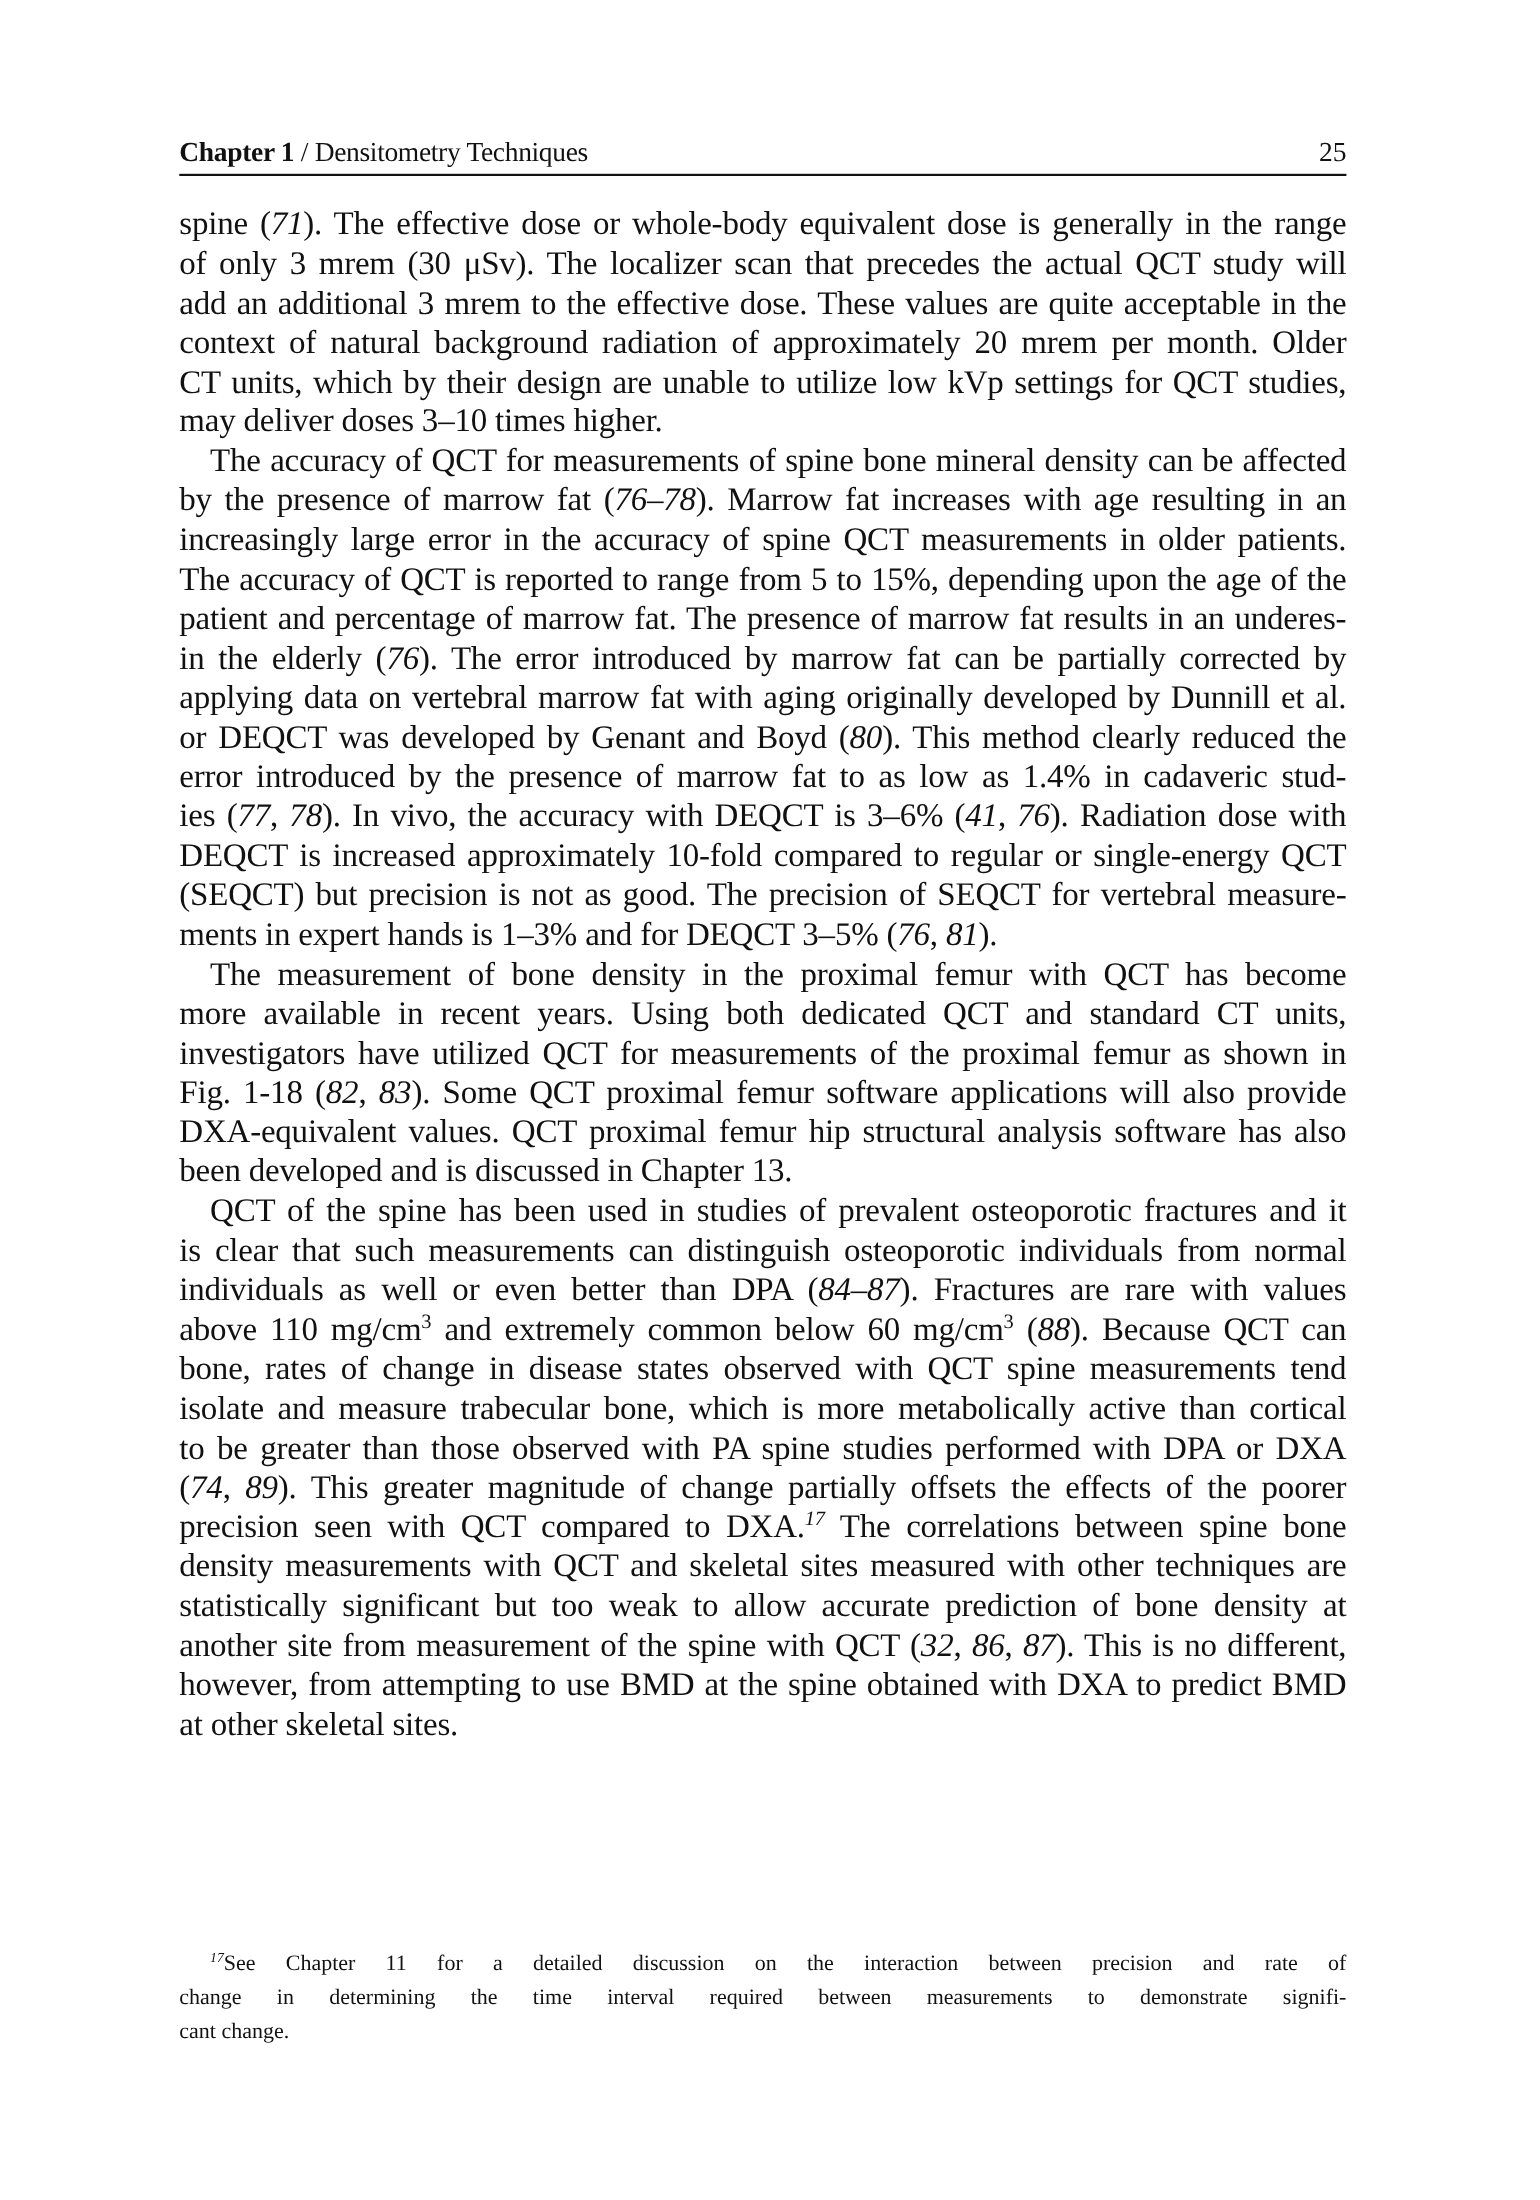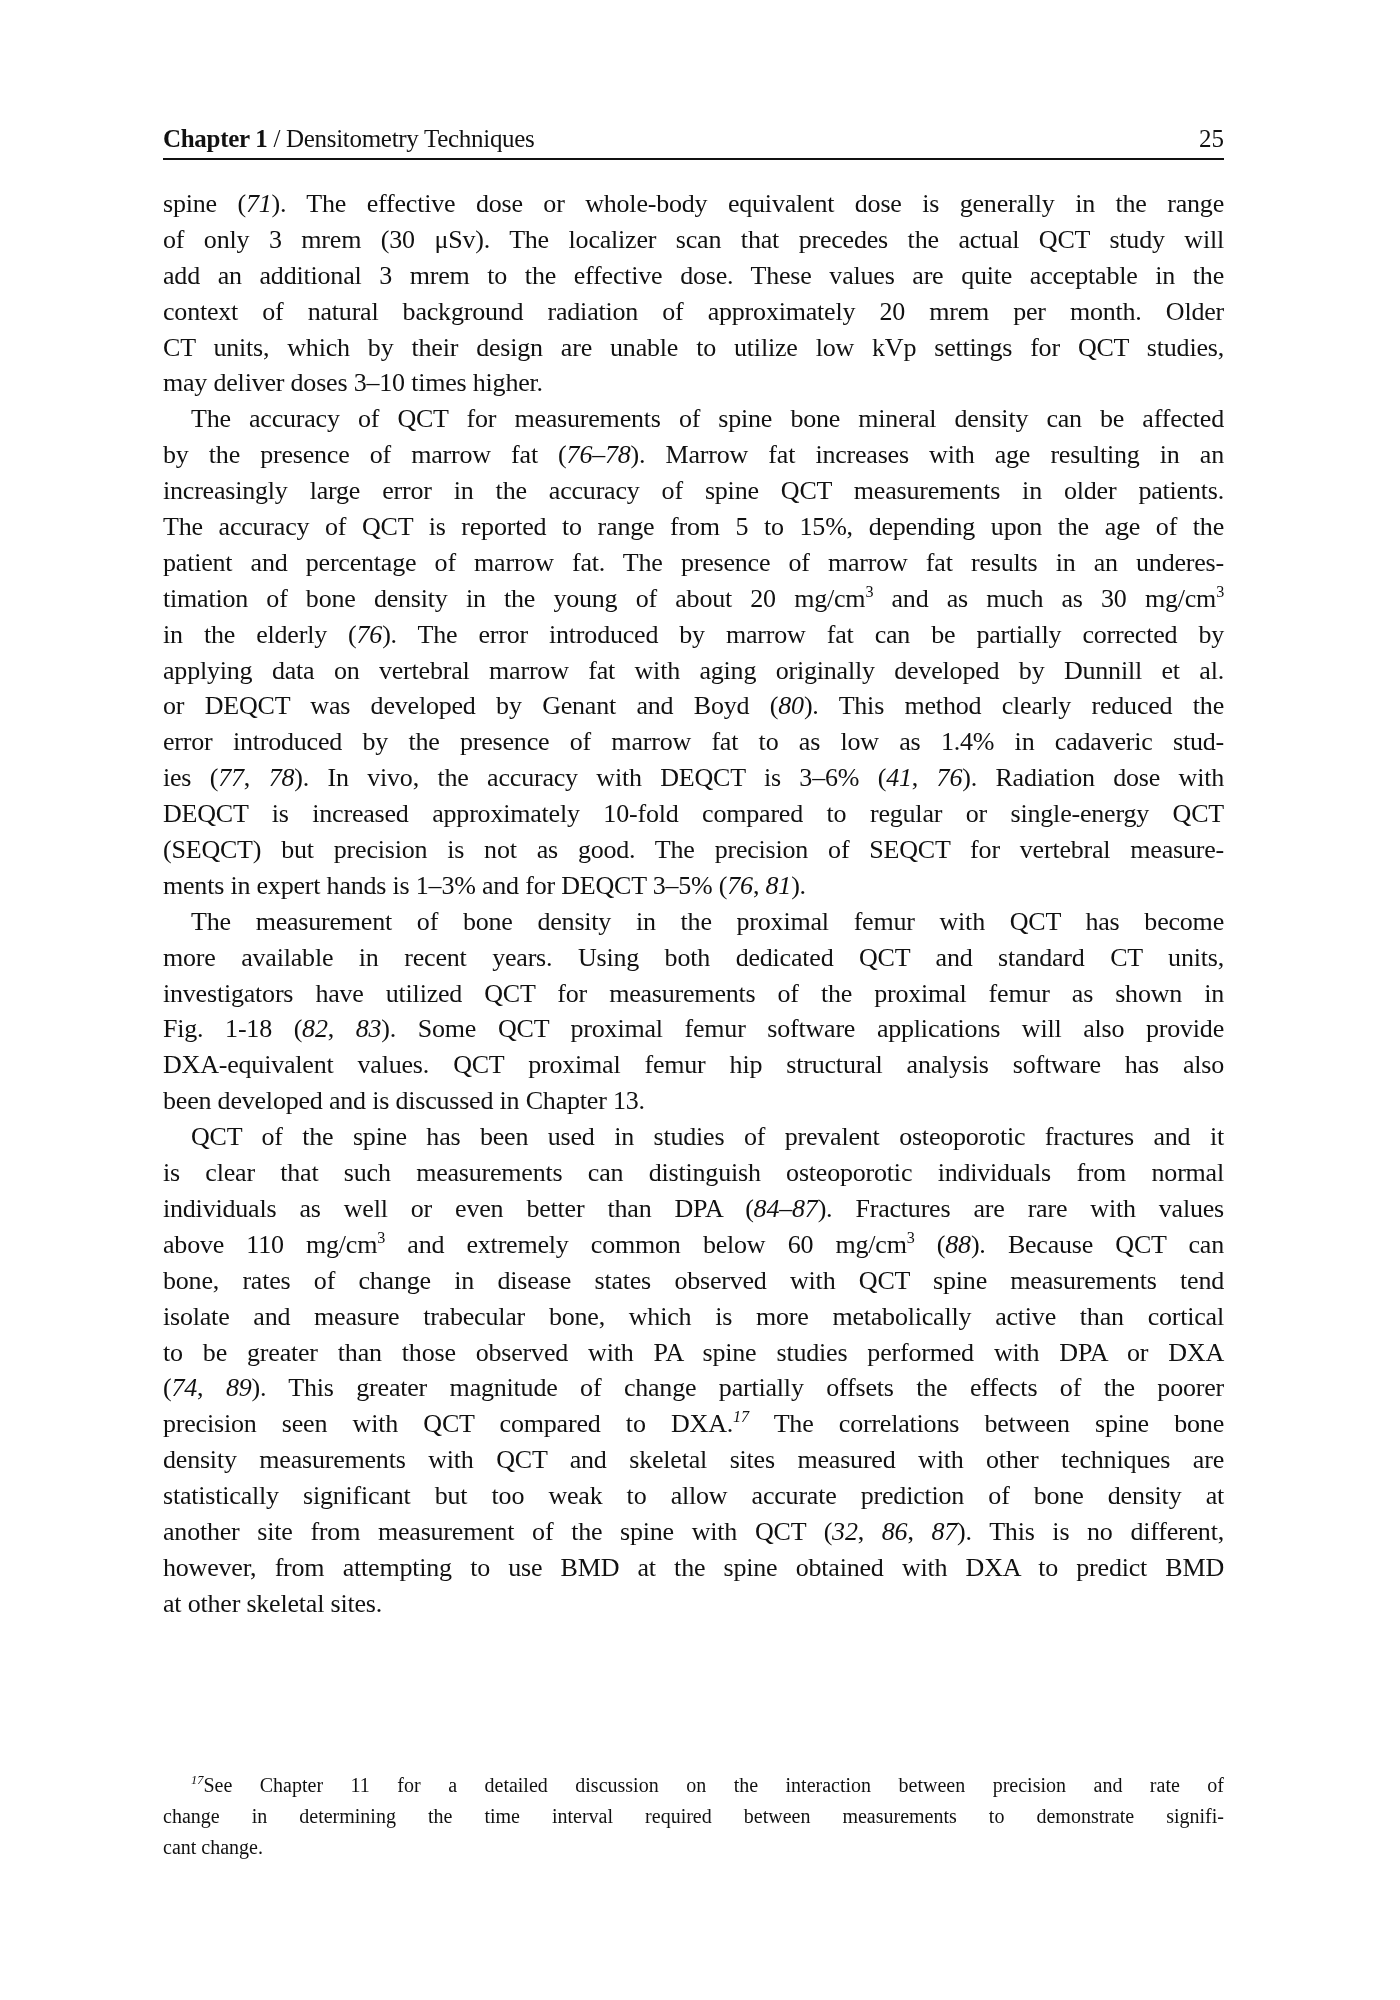--- a/index.html
+++ b/index.html
@@ -5,21 +5,21 @@
   html, body { margin: 0; padding: 0; background: #ffffff; }
   body { width: 1400px; height: 2000px; position: relative; overflow: hidden;
          font-family: "Liberation Serif", "DejaVu Serif", serif; color: #111111; }
   .header { position: absolute; left: 163px; width: 1061px; top: 122px; height: 34px;
             font-size: 25px; line-height: 34px; }
   .header .chap { position: absolute; left: 0; top: 0; letter-spacing: -0.3px; }
   .header .chap b { font-weight: bold; }
   .header .page { position: absolute; right: 0; top: 0; }
   .rule { position: absolute; left: 163px; width: 1061px; top: 158px; height: 2px; background: #111; }
   .body { position: absolute; left: 163px; width: 1061px; top: 186px; }
-  .line { height: 35.9px; line-height: 35.9px; font-size: 26px; white-space: nowrap;
+  .line { height: 35.9px; line-height: 35.9px; font-size: 30px; white-space: nowrap;
           text-align: justify; text-align-last: justify; overflow: visible; letter-spacing: -0.2px; }
   .line.last { text-align-last: left; }
   .line.indent { padding-left: 28px; }
   .line i { font-style: italic; }
   .line sup, .fn sup { font-size: 62%; line-height: 0; vertical-align: super; }
   .footnotes { position: absolute; left: 163px; width: 1061px; top: 1770px; }
   .fn { height: 31px; line-height: 31px; font-size: 20px; white-space: nowrap;
         text-align: justify; text-align-last: justify; }
   .fn.last { text-align-last: left; }
   .fn.indent { padding-left: 28px; }
@@ -39,21 +39,20 @@
     <div class="line"><span>of only 3 mrem (30 μSv). The localizer scan that precedes the actual QCT study will</span></div>
     <div class="line"><span>add an additional 3 mrem to the effective dose. These values are quite acceptable in the</span></div>
     <div class="line"><span>context of natural background radiation of approximately 20 mrem per month. Older</span></div>
     <div class="line"><span>CT units, which by their design are unable to utilize low kVp settings for QCT studies,</span></div>
     <div class="line last"><span>may deliver doses 3–10 times higher.</span></div>
     <div class="line indent"><span>The accuracy of QCT for measurements of spine bone mineral density can be affected</span></div>
     <div class="line"><span>by the presence of marrow fat (</span><i>76–78</i><span>). Marrow fat increases with age resulting in an</span></div>
     <div class="line"><span>increasingly large error in the accuracy of spine QCT measurements in older patients.</span></div>
     <div class="line"><span>The accuracy of QCT is reported to range from 5 to 15%, depending upon the age of the</span></div>
     <div class="line"><span>patient and percentage of marrow fat. The presence of marrow fat results in an underes-</span></div>
-    <div class="line"><span>timation of bone density in the young of about 20 mg/cm</span><sup>3</sup><span> and as much as 30 mg/cm</span><sup>3</sup></div>
     <div class="line"><span>in the elderly (</span><i>76</i><span>). The error introduced by marrow fat can be partially corrected by</span></div>
     <div class="line"><span>applying data on vertebral marrow fat with aging originally developed by Dunnill et al.</span></div>
     <div class="line"><span>or DEQCT was developed by Genant and Boyd (</span><i>80</i><span>). This method clearly reduced the</span></div>
     <div class="line"><span>error introduced by the presence of marrow fat to as low as 1.4% in cadaveric stud-</span></div>
     <div class="line"><span>ies (</span><i>77</i><span>, </span><i>78</i><span>). In vivo, the accuracy with DEQCT is 3–6% (</span><i>41</i><span>, </span><i>76</i><span>). Radiation dose with</span></div>
     <div class="line"><span>DEQCT is increased approximately 10-fold compared to regular or single-energy QCT</span></div>
     <div class="line"><span>(SEQCT) but precision is not as good. The precision of SEQCT for vertebral measure-</span></div>
     <div class="line last"><span>ments in expert hands is 1–3% and for DEQCT 3–5% (</span><i>76</i><span>, </span><i>81</i><span>).</span></div>
     <div class="line indent"><span>The measurement of bone density in the proximal femur with QCT has become</span></div>
     <div class="line"><span>more available in recent years. Using both dedicated QCT and standard CT units,</span></div>

